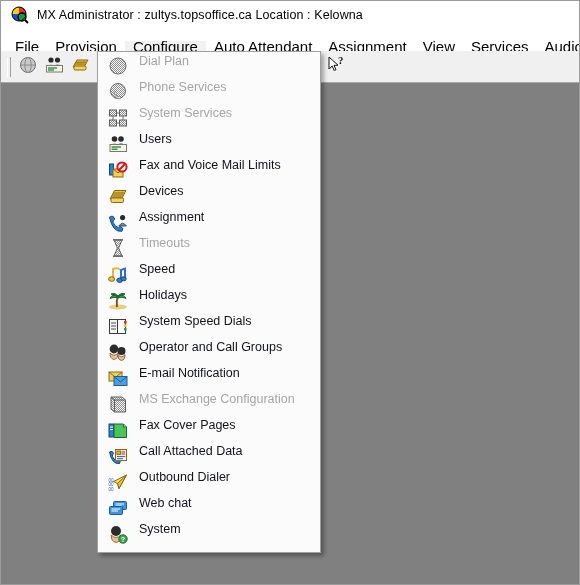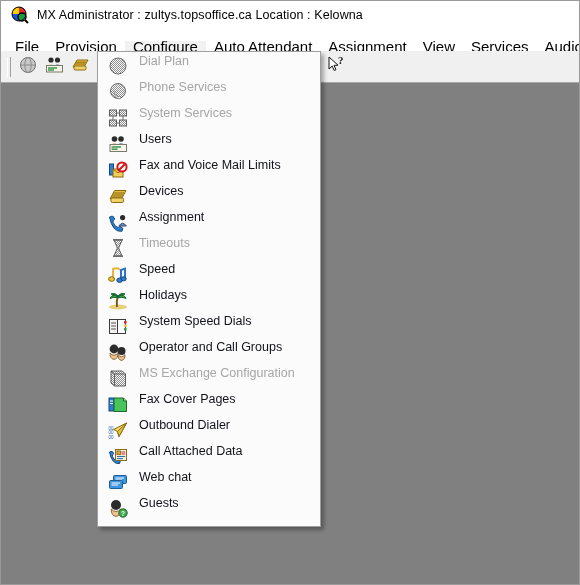--- a/index.html
+++ b/index.html
@@ -478,20 +478,31 @@
         <svg width="20" height="19" viewBox="0 0 20 19">
           <circle cx="6" cy="6" r="4.4" fill="#2b2b2b"></circle>
           <path d="M2 10 q4 4.6 8 0 q0 6 -4 6.4 q-4 -.4 -4 -6.4 z" fill="#f0c090" stroke="#8a6a3a"></path>
           <circle cx="13.5" cy="8" r="4" fill="#2b2b2b"></circle>
           <path d="M10 11.6 q3.5 4.2 7 0 q0 5.4 -3.5 5.8 q-3.5 -.4 -3.5 -5.8 z" fill="#f0c090" stroke="#8a6a3a"></path>
         </svg>
       </span>
       <span class="dd-label">Operator and Call Groups</span>
     </div>
 
+    <div class="dd-item">
+      <span class="dd-icon">
+        <svg width="20" height="18" viewBox="0 0 20 18">
+          <rect x="1" y="3" width="13" height="9" fill="#f2d05a" stroke="#8a6a12"></rect>
+          <path d="M1 3 l6.5 5.4 L14 3" fill="none" stroke="#8a6a12"></path>
+          <rect x="6" y="7.5" width="13" height="9" fill="#4a9fe0" stroke="#1c5f96"></rect>
+          <path d="M6 7.5 l6.5 5.4 L19 7.5" fill="none" stroke="#1c5f96"></path>
+        </svg>
+      </span>
+      <span class="dd-label">E-mail Notification</span>
+    </div>
 
     <div class="dd-item disabled">
       <span class="dd-icon">
         <svg width="20" height="19" viewBox="0 0 20 19">
           <path d="M3 2 L14 2 L17.5 5 L17.5 17 L6.5 17 L3 14 Z" fill="url(#dth1)" stroke="#5e5e5e"></path>
           <path d="M3 2 L6.5 5 L17.5 5" fill="none" stroke="#5e5e5e"></path>
           <line x1="6.5" y1="5" x2="6.5" y2="17" stroke="#5e5e5e"></line>
         </svg>
       </span>
       <span class="dd-label">MS Exchange Configuration</span>
@@ -501,52 +512,52 @@
       <span class="dd-icon">
         <svg width="20" height="19" viewBox="0 0 20 19">
           <rect x="1" y="3" width="5" height="13" fill="#2f7fd0" stroke="#14477f"></rect>
           <line x1="2" y1="6" x2="5" y2="6" stroke="#ffffff"></line>
           <line x1="2" y1="8.5" x2="5" y2="8.5" stroke="#ffffff"></line>
           <path d="M6 3 L15.5 3 L18.5 6 L18.5 16.5 L6 16.5 Z" fill="#49c45a" stroke="#1d6b29"></path>
           <path d="M15.5 3 L15.5 6 L18.5 6" fill="#9ae8a4" stroke="#1d6b29"></path>
         </svg>
       </span>
       <span class="dd-label">Fax Cover Pages</span>
-    </div>
-
-    <div class="dd-item">
-      <span class="dd-icon">
-        <svg width="20" height="19" viewBox="0 0 20 19">
-          <path d="M18.5 2 L5.5 8.5 L9.5 10.5 L11 15.5 Z" fill="#f0d86a" stroke="#8a6a12"></path>
-          <path d="M18.5 2 L9.5 10.5 L11 15.5 Z" fill="#e8c33c" stroke="#8a6a12"></path>
-          <text x="0.5" y="8.5" font-family="Liberation Sans, sans-serif" font-size="4.5" fill="#2f5fa8">00</text>
-          <text x="0.5" y="13" font-family="Liberation Sans, sans-serif" font-size="4.5" fill="#2f5fa8">00</text>
-          <text x="0.5" y="17.5" font-family="Liberation Sans, sans-serif" font-size="4.5" fill="#2f5fa8">00</text>
-        </svg>
-      </span>
-      <span class="dd-label">Outbound Dialer</span>
     </div>
 
     <div class="dd-item">
       <span class="dd-icon">
         <svg width="20" height="19" viewBox="0 0 20 19">
           <path d="M1.5 5 q3.4 -1.8 4.2 1.8 q-1.7 .8 -1.3 2.6 q1.3 3.4 4.2 4.2 q.8 -1.3 2.1 -.8 q2.6 1.3 .8 3.8 q-7.6 .8 -10 -11.6 z" fill="#2f7fd0" stroke="#14477f"></path>
           <rect x="7.5" y="2.5" width="11" height="11" fill="#f7f2e2" stroke="#8a6a12"></rect>
           <rect x="9" y="4" width="3.4" height="3.4" fill="#e8b43c" stroke="#8a6a12"></rect>
           <line x1="13.4" y1="5" x2="17.2" y2="5" stroke="#d04848" stroke-width="1.2"></line>
           <line x1="13.4" y1="7" x2="17.2" y2="7" stroke="#d04848" stroke-width="1.2"></line>
           <line x1="9" y1="9.5" x2="17.2" y2="9.5" stroke="#3a6fa8" stroke-width="1.1"></line>
           <line x1="9" y1="11.6" x2="15" y2="11.6" stroke="#3a6fa8" stroke-width="1.1"></line>
         </svg>
       </span>
       <span class="dd-label">Call Attached Data</span>
     </div>
 
     <div class="dd-item">
       <span class="dd-icon">
+        <svg width="20" height="19" viewBox="0 0 20 19">
+          <path d="M18.5 2 L5.5 8.5 L9.5 10.5 L11 15.5 Z" fill="#f0d86a" stroke="#8a6a12"></path>
+          <path d="M18.5 2 L9.5 10.5 L11 15.5 Z" fill="#e8c33c" stroke="#8a6a12"></path>
+          <text x="0.5" y="8.5" font-family="Liberation Sans, sans-serif" font-size="4.5" fill="#2f5fa8">00</text>
+          <text x="0.5" y="13" font-family="Liberation Sans, sans-serif" font-size="4.5" fill="#2f5fa8">00</text>
+          <text x="0.5" y="17.5" font-family="Liberation Sans, sans-serif" font-size="4.5" fill="#2f5fa8">00</text>
+        </svg>
+      </span>
+      <span class="dd-label">Outbound Dialer</span>
+    </div>
+
+    <div class="dd-item">
+      <span class="dd-icon">
         <svg width="20" height="17" viewBox="0 0 20 17">
           <rect x="5.5" y="1.5" width="13" height="8" rx="1" fill="#3f93e0" stroke="#1c5f96"></rect>
           <line x1="7.5" y1="4" x2="16" y2="4" stroke="#ffffff"></line>
           <line x1="7.5" y1="6" x2="14" y2="6" stroke="#ffffff"></line>
           <rect x="1.5" y="6.5" width="13" height="8" rx="1" fill="#3f93e0" stroke="#1c5f96"></rect>
           <line x1="3.5" y1="9" x2="12" y2="9" stroke="#ffffff"></line>
           <line x1="3.5" y1="11" x2="10" y2="11" stroke="#ffffff"></line>
         </svg>
       </span>
       <span class="dd-label">Web chat</span>
@@ -554,18 +565,18 @@
 
     <div class="dd-item">
       <span class="dd-icon">
         <svg width="20" height="19" viewBox="0 0 20 19">
           <circle cx="8" cy="6" r="5" fill="#2b2b2b"></circle>
           <path d="M3.2 10 q4.8 5 9.6 0 q0 7 -4.8 7.4 q-4.8 -.4 -4.8 -7.4 z" fill="#f0c090" stroke="#8a6a3a"></path>
           <circle cx="15" cy="14" r="4.2" fill="#3fa84f" stroke="#1d6b29"></circle>
           <text x="15" y="17" text-anchor="middle" font-family="Liberation Sans, sans-serif" font-size="6.5" font-weight="bold" fill="#ffffff">?</text>
         </svg>
       </span>
-      <span class="dd-label">Guests</span>
+      <span class="dd-label">System</span>
     </div>
 
   </div>
 
 </div>
 
 </body></html>

